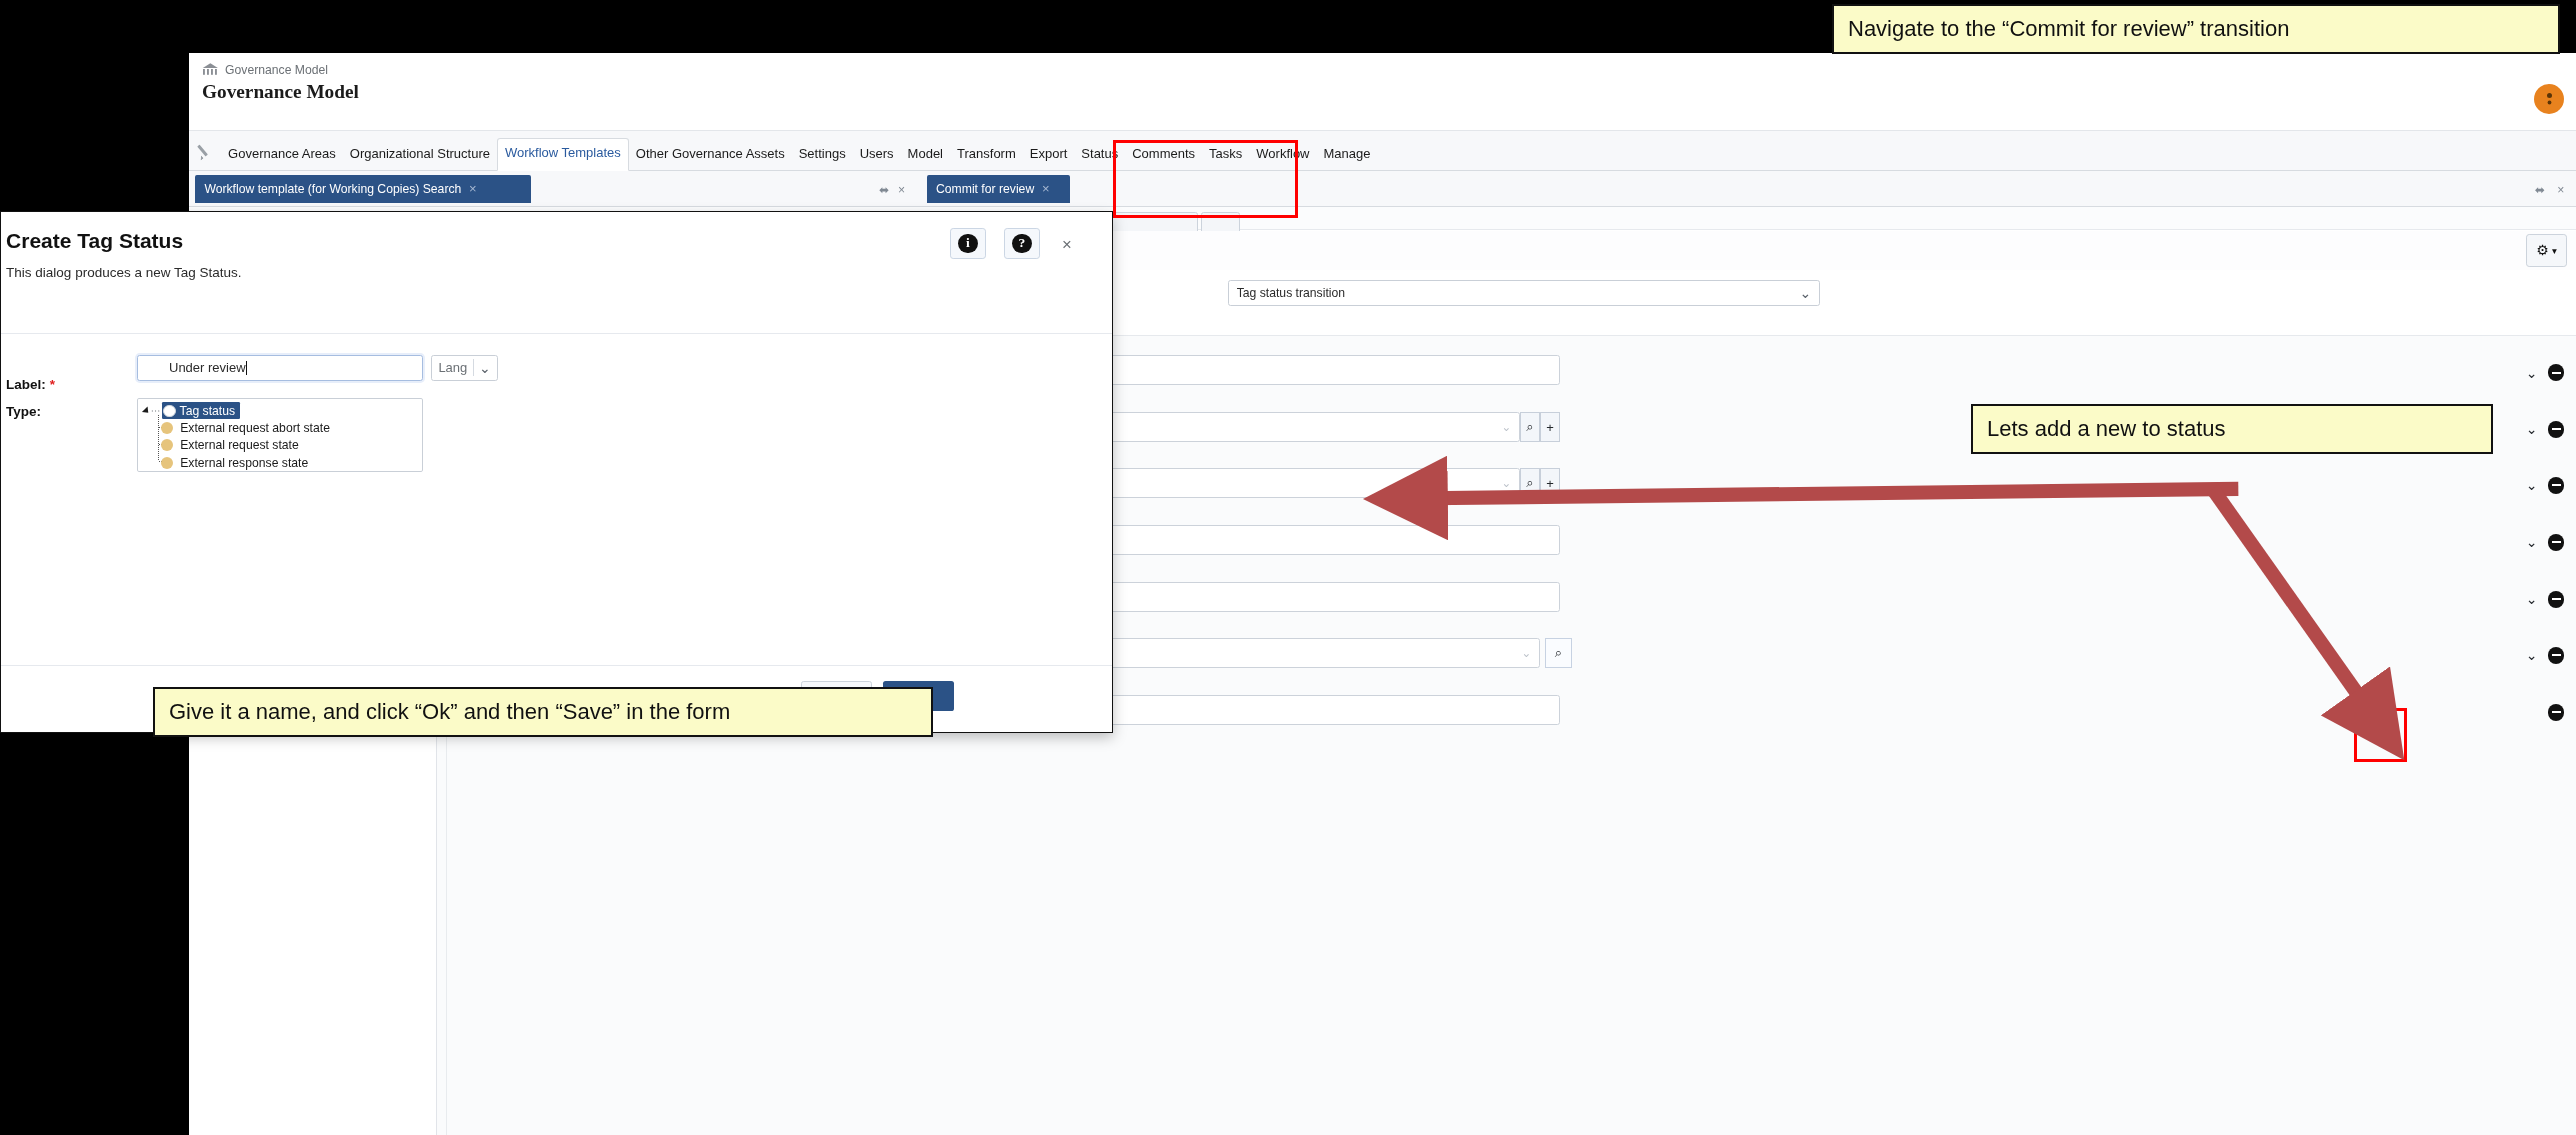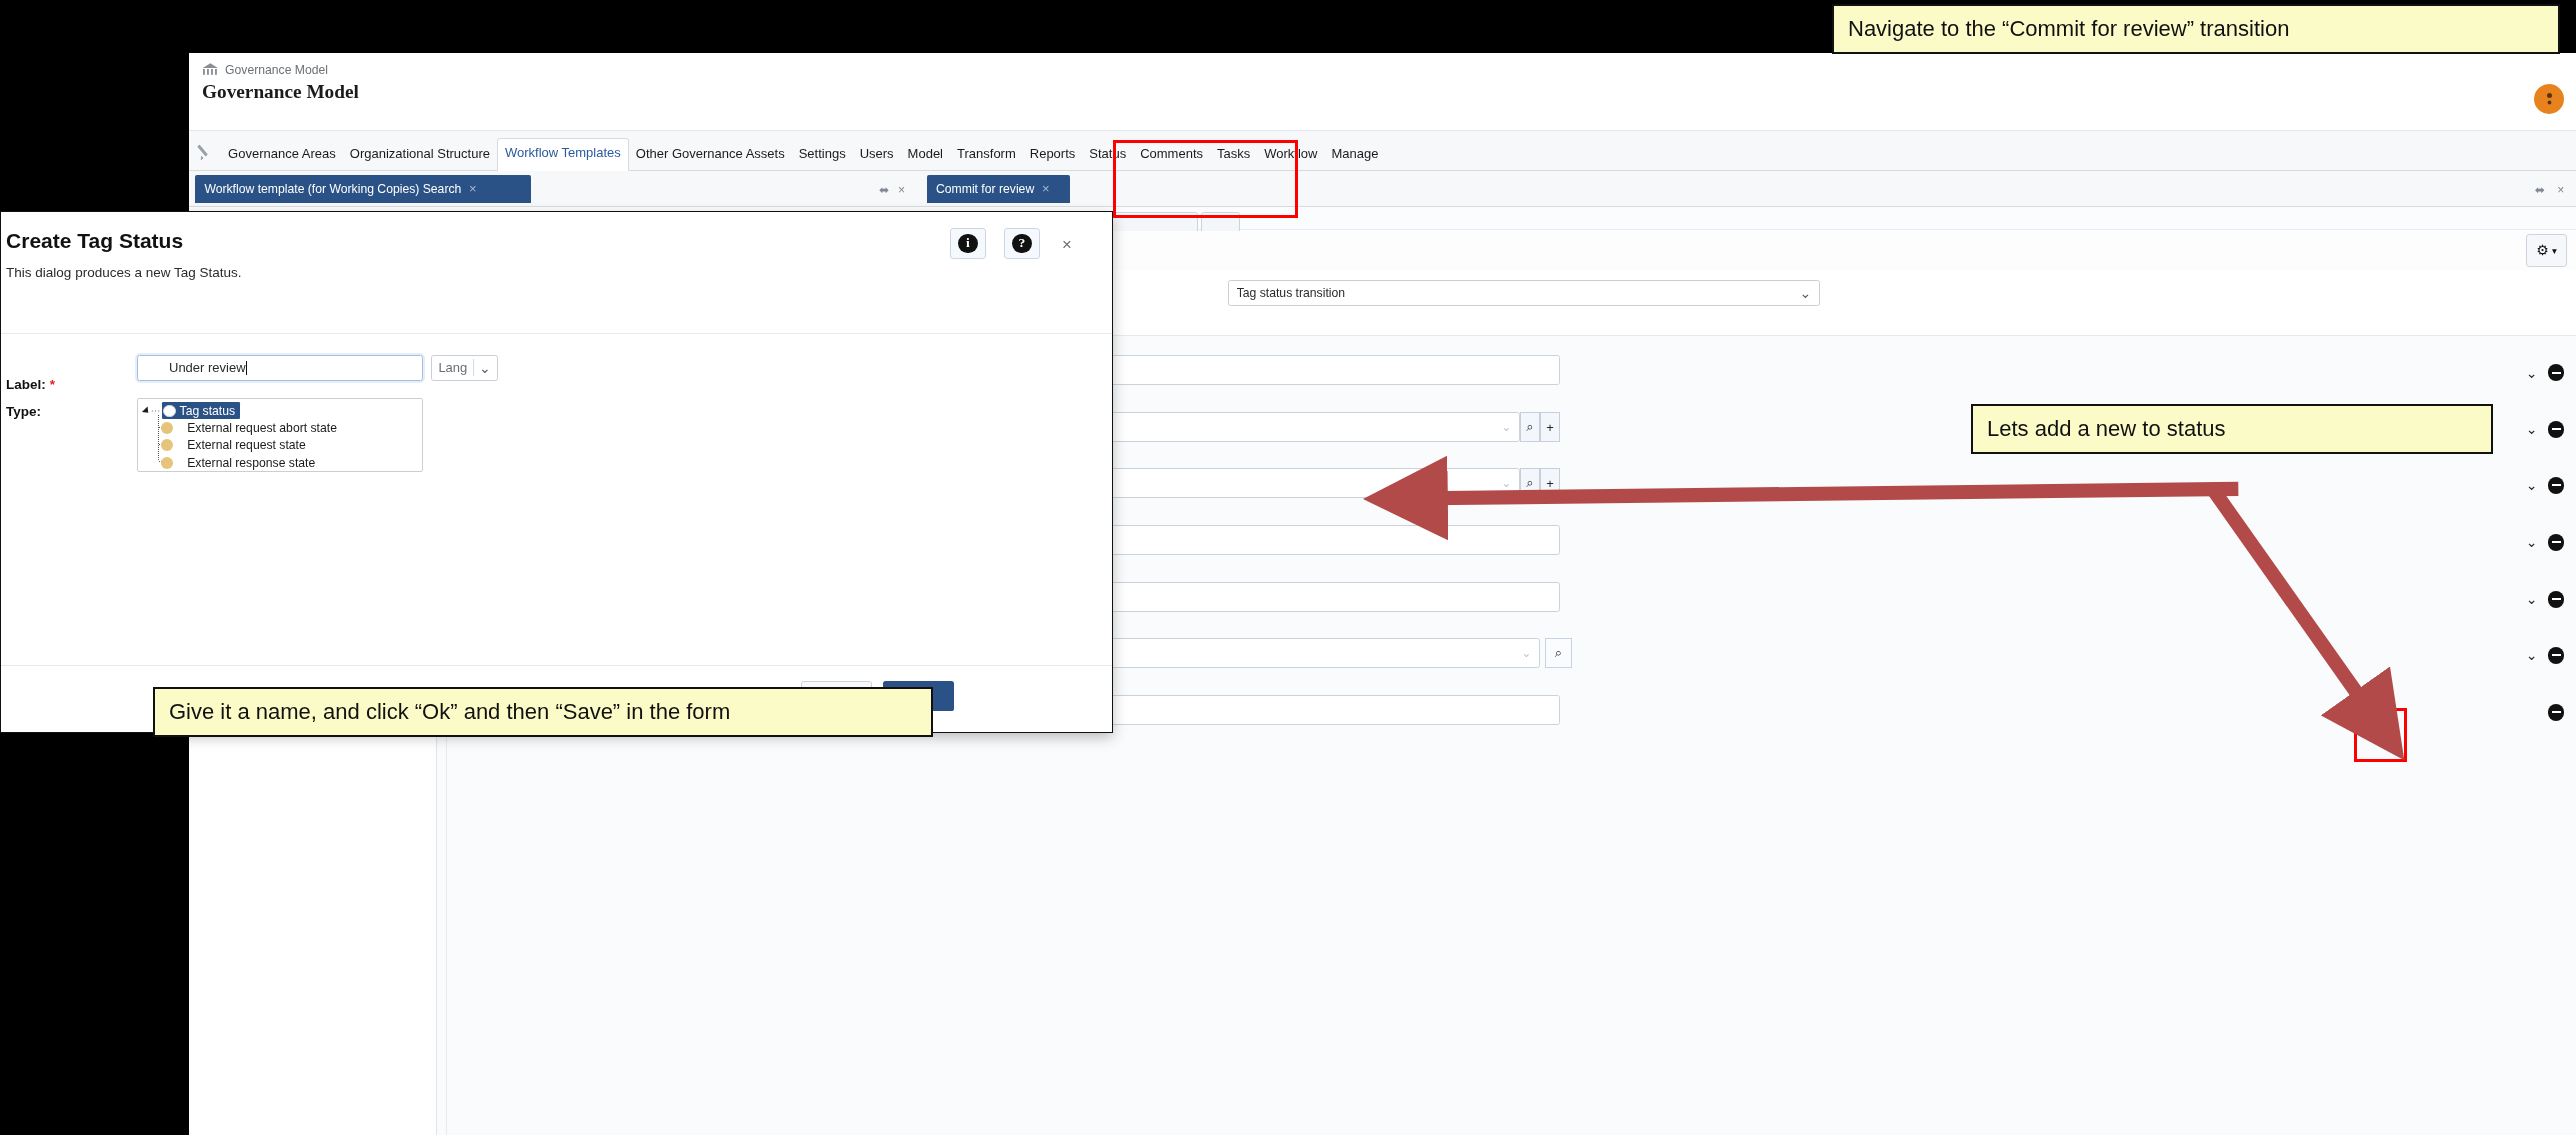--- a/index.html
+++ b/index.html
@@ -195,21 +195,21 @@
   .tree-box {
     position:absolute; left:136px; width:286px; height:74px; background:#fff;
     border:0.6px solid #c9cfd7; border-radius:1.9px; overflow:hidden;
   }
   .tree-root { position:absolute; left:6.4px; top:3.9px; display:flex; align-items:center; gap:0; }
   .tri { width:0;height:0;border-left:5.8px solid #1b1b1b;border-top:4.5px solid transparent;border-bottom:4.5px solid transparent; transform:rotate(45deg); margin-right:1.3px; }
   .dots { color:#6b7075; font-size:9.6px; letter-spacing:0.6px; margin-right:1.3px; }
   .node-sel { background:#2b5286; color:#fff; display:flex; align-items:center; gap:3.9px; padding:1.3px 5.1px 1.3px 1.3px; border-radius:1.3px; }
   .circ-white { width:12.2px; height:12.2px; border-radius:50%; background:#fff; border:0.6px solid #cfd6de; }
   .circ-tan { width:12.2px; height:12.2px; border-radius:50%; background:#e6c47c; }
-  .tree-child { position:absolute; left:23px; display:flex; align-items:center; gap:14px; font-size:12.2px; color:#1b1b1b; }
+  .tree-child { position:absolute; left:23px; display:flex; align-items:center; gap:7px; font-size:12.2px; color:#1b1b1b; }
   .tree-vline { position:absolute; left:20px; top:16.7px; width:0; height:45px; border-left:1.3px dotted #555; }
   .tree-hline { position:absolute; width:9px; height:0; border-top:1.3px dotted #555; }
 
   .dlg-foot { position:absolute; left:0; bottom:0; width:100%; height:67px; border-top:0.6px solid #e6e9ee; background:#fff; }
   .dlg-btn { position:absolute; top:15.4px; height:30px; border-radius:2.6px; font-size:13.5px; display:flex; align-items:center; justify-content:center; cursor:pointer; }
   .dlg-btn.preview { left:800px; width:71px; background:#f6f8fb; border:0.6px solid #ccd3dc; color:#2b2b2b; }
   .dlg-btn.ok { left:882px; width:71px; background:#2b5286; color:#fff; }
 
   
   .hl { position:absolute; border:3.2px solid #ff0000; }
@@ -249,21 +249,21 @@
   <div class="nav-bar">
     <span class="pencil-icon"></span>
     <span class="nav-item">Governance Areas</span>
     <span class="nav-item">Organizational Structure</span>
     <span class="nav-item active">Workflow Templates</span>
     <span class="nav-item">Other Governance Assets</span>
     <span class="nav-item">Settings</span>
     <span class="nav-item">Users</span>
     <span class="nav-item">Model</span>
     <span class="nav-item">Transform</span>
-    <span class="nav-item">Reports</span>
+    <span class="nav-item">Export</span>
     <span class="nav-item">Status</span>
     <span class="nav-item">Comments</span>
     <span class="nav-item">Tasks</span>
     <span class="nav-item">Workflow</span>
     <span class="nav-item">Manage</span>
   </div>
 
   <div class="tab-strip">
     <div class="doc-tab tab1">
       <span>Workflow template (for Working Copies) Search</span>

